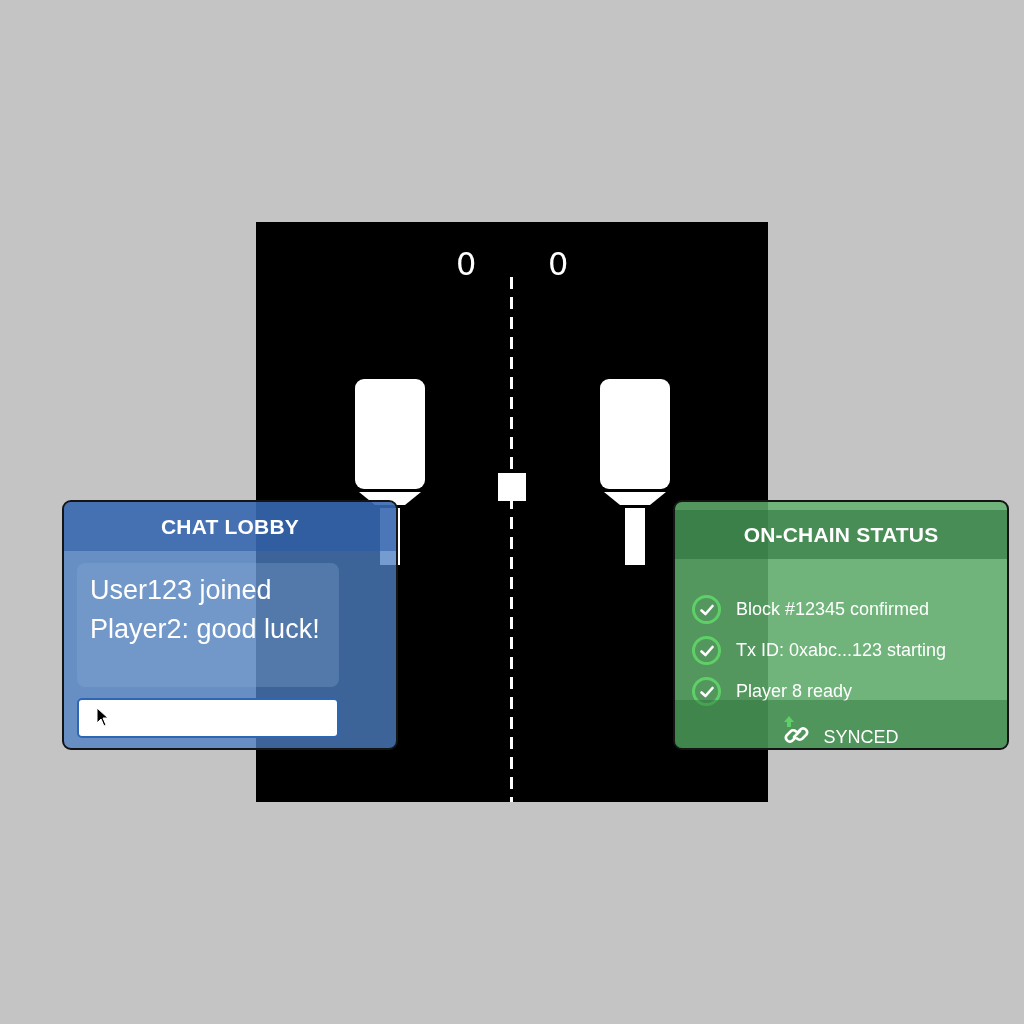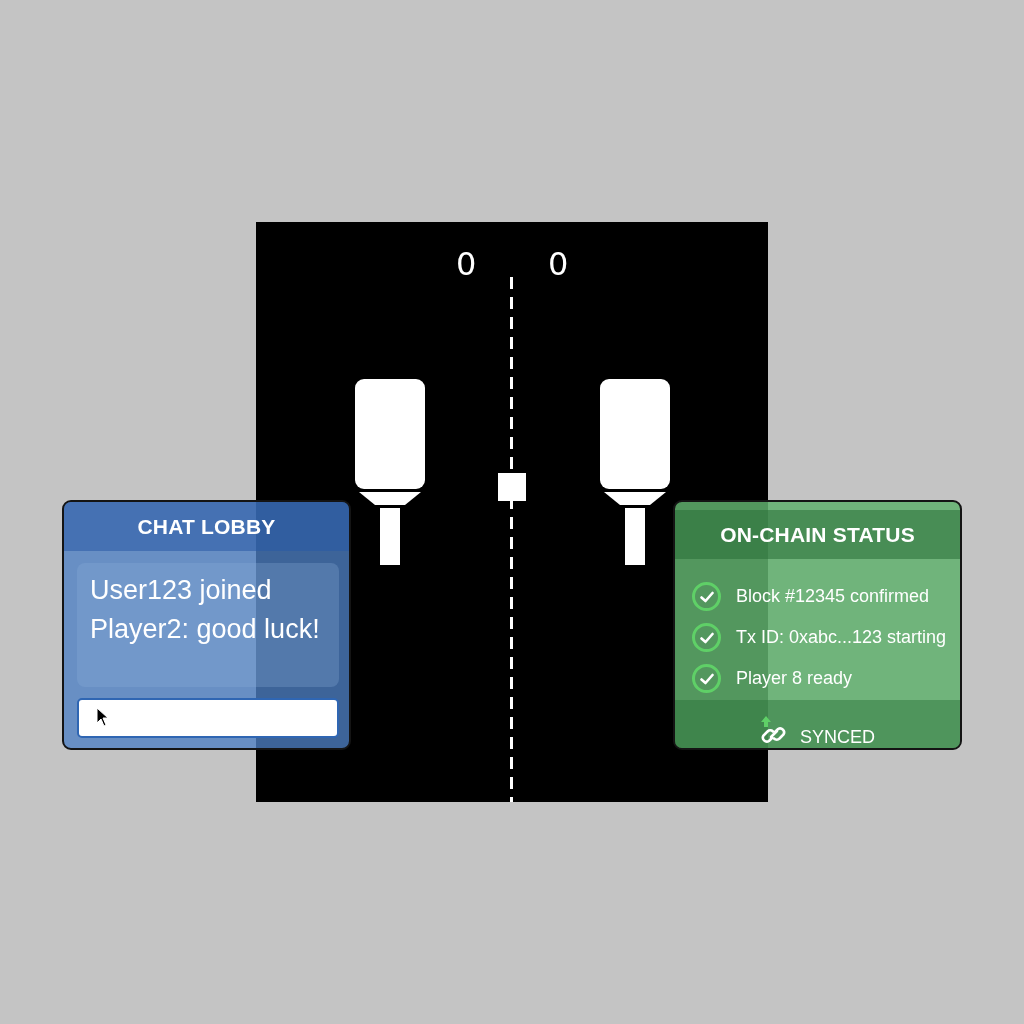--- a/index.html
+++ b/index.html
@@ -33,21 +33,21 @@
     .paddle.right { left: 344px; }
     .paddle svg { display: block; }
 
     .ball {
       position: absolute; left: 242px; top: 251px;
       width: 28px; height: 28px; background: #fff;
     }
 
     
     .panel {
-      position: absolute; top: 500px; width: 289px; height: 250px;
+      position: absolute; top: 500px; width: 336px; height: 250px;
       border-radius: 9px; overflow: hidden;
       border: 2px solid #141414;
       color: #fff;
     }
     .panel-header {
       height: 49px; display: flex; align-items: center; justify-content: center;
       font-size: 21px; font-weight: bold; letter-spacing: 0.2px;
     }
 
     
@@ -65,21 +65,21 @@
       outline: none; font-size: 18px; padding: 0 12px; color: #222;
     }
     .cursor {
       position: absolute; left: 32px; top: 205px; width: 14px; height: 20px;
       pointer-events: none;
     }
 
     
     .chain { left: 673px; background: rgba(98, 178, 110, 0.85); }
     .chain .panel-header { background: rgba(40, 110, 55, 0.55); margin-top: 8px; }
-    .chain-list { padding-top: 17px; }
+    .chain-list { padding-top: 30px; }
     .chain-item {
       display: flex; align-items: center; height: 41px; padding-left: 17px;
       font-size: 18px; white-space: nowrap;
     }
     .check {
       width: 29px; height: 29px; border-radius: 50%;
       border: 3px solid #5fd067; margin-right: 15px; flex: none;
       display: flex; align-items: center; justify-content: center;
     }
     .chain-footer {

